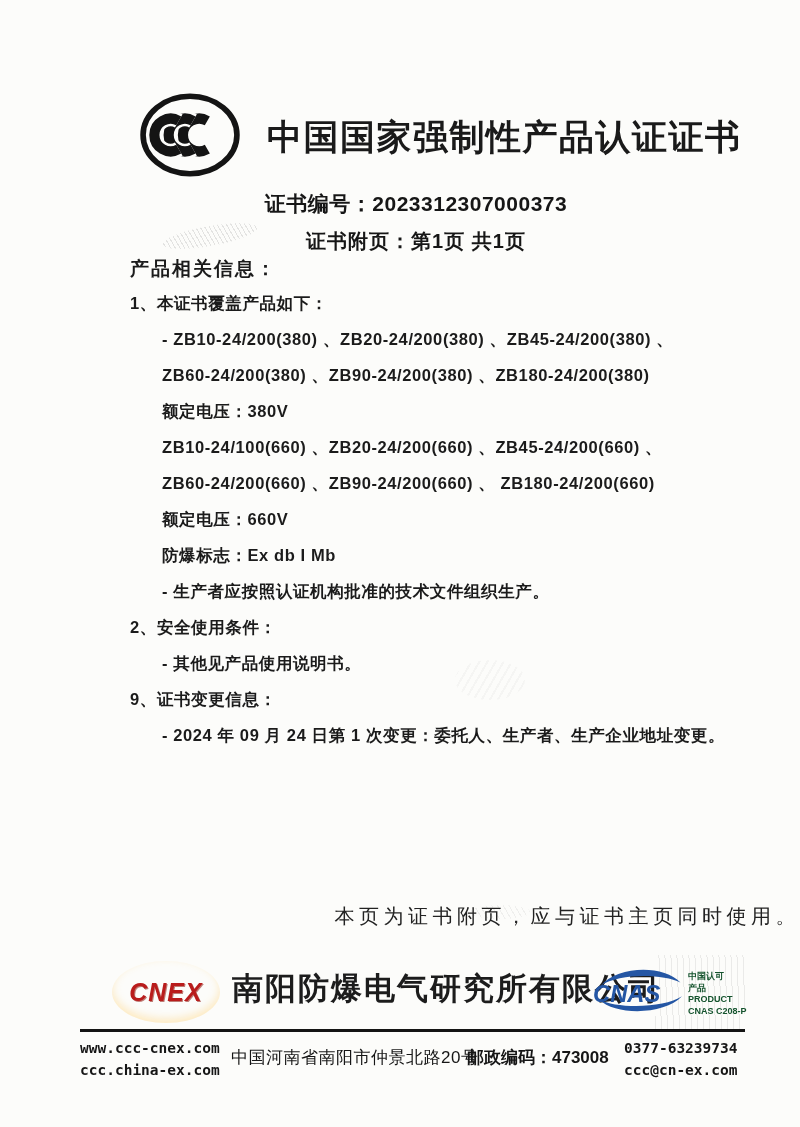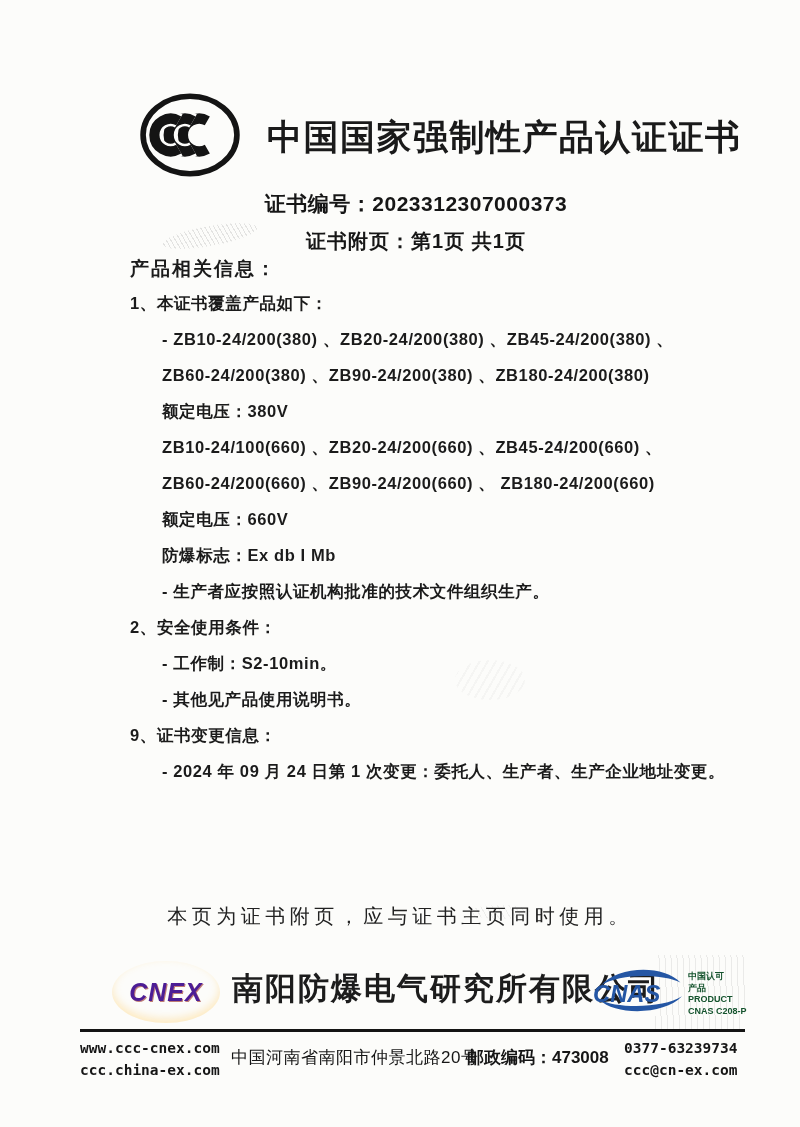--- a/index.html
+++ b/index.html
@@ -25,35 +25,35 @@
 
   
   .body-block { position:absolute; top:253px; left:0; width:800px; font-weight:bold; color:#1b1b1b; }
   .section-title { font-size:19px; padding-left:130px; height:32px; line-height:32px; letter-spacing:2px; }
   .bline { font-size:16.5px; height:36px; line-height:36px; white-space:nowrap; letter-spacing:0.6px; }
   .lv0 { padding-left:130px; }
   .lv1 { padding-left:162px; }
 
   
   .notice {
-    position:absolute; top:903px; left:0; width:800px; text-align:center;
+    position:absolute; top:903px; left:0; width:800px; text-align:right;
     font-size:20px; letter-spacing:4.5px; color:#222; font-weight:500;
   }
 
   
   .issuer-row { position:absolute; top:957px; left:0; width:800px; height:70px; }
   .cnex-logo {
     position:absolute; left:112px; top:4px; width:108px; height:62px;
     border-radius:50%;
     background:linear-gradient(180deg,#e720166 0%, #e72016 0%, #e72016 40%, #ee5a10 65%, #f59d1b 92%, #f8b322 100%);
     display:flex; align-items:center; justify-content:center;
     box-shadow:inset 0 -4px 8px rgba(255,210,120,.45);
   }
   .cnex-text {
-    color:#4c1d95; font-weight:bold; font-size:25px; letter-spacing:1px;
+    color:#b91c1c; font-weight:bold; font-size:25px; letter-spacing:1px;
     text-shadow:1px 1px 0 rgba(140,20,10,.55); font-style:italic;
   }
   .org-name {
     position:absolute; left:232px; top:11px; font-size:31px; font-weight:bold;
     letter-spacing:2px; white-space:nowrap; color:#1c1c1c;
   }
   .cnas-wrap { position:absolute; left:593px; top:2px; display:flex; align-items:flex-start; }
   .cnas-logo { width:92px; height:64px; }
   .cnas-text { margin-left:3px; padding-top:12px; line-height:1.28; white-space:nowrap; }
   .cnas-cn { font-size:9px; font-weight:bold; }
@@ -123,21 +123,20 @@
     <div class="bline lv0">1、本证书覆盖产品如下：</div>
     <div class="bline lv1">- ZB10-24/200(380) 、ZB20-24/200(380) 、ZB45-24/200(380) 、</div>
     <div class="bline lv1">ZB60-24/200(380) 、ZB90-24/200(380) 、ZB180-24/200(380)</div>
     <div class="bline lv1">额定电压：380V</div>
     <div class="bline lv1">ZB10-24/100(660) 、ZB20-24/200(660) 、ZB45-24/200(660) 、</div>
     <div class="bline lv1">ZB60-24/200(660) 、ZB90-24/200(660) 、 ZB180-24/200(660)</div>
     <div class="bline lv1">额定电压：660V</div>
     <div class="bline lv1">防爆标志：Ex db I Mb</div>
     <div class="bline lv1">- 生产者应按照认证机构批准的技术文件组织生产。</div>
     <div class="bline lv0">2、安全使用条件：</div>
-    <div class="bline lv1">- 工作制：S2-10min。</div>
     <div class="bline lv1">- 其他见产品使用说明书。</div>
     <div class="bline lv0">9、证书变更信息：</div>
     <div class="bline lv1">- 2024 年 09 月 24 日第 1 次变更：委托人、生产者、生产企业地址变更。</div>
   </div>
 
   <div class="notice">本页为证书附页，应与证书主页同时使用。</div>
 
   <div class="issuer-row">
     <div class="cnex-logo">
       <span class="cnex-text">CNEX</span>

